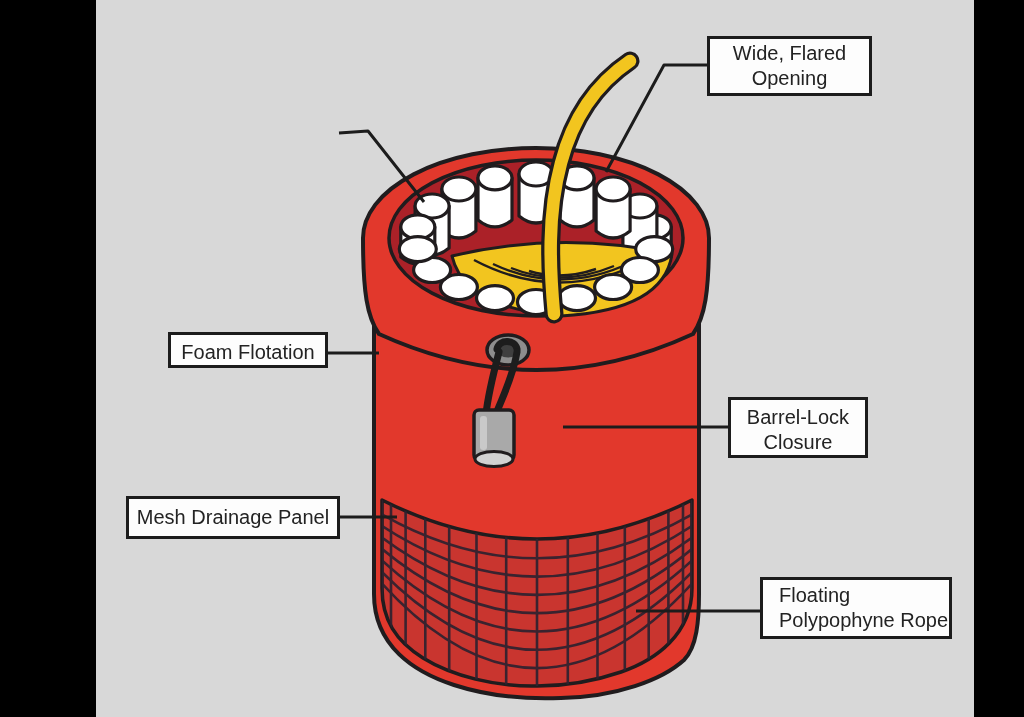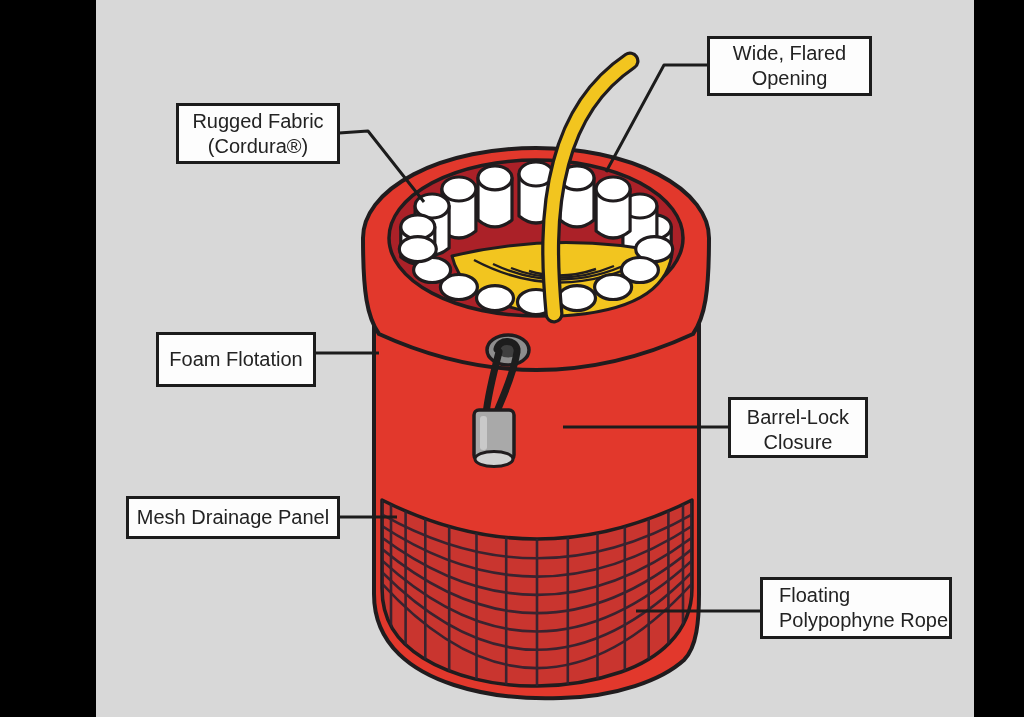--- a/index.html
+++ b/index.html
@@ -26,21 +26,21 @@
     position:absolute;box-sizing:border-box;
     background:var(--label-bg,#fdfdfd);border:3px solid var(--label-border,#1c1c1c);
     color:#232323;font-size:20px;line-height:25px;
     display:flex;align-items:center;justify-content:center;
     text-align:center;white-space:pre-line;
   }
   .label.left-align{justify-content:flex-start;text-align:left;padding-left:16px;}
 
   #label-wide-flared{left:691px;top:36px;width:165px;height:60px;}
   #label-rugged-fabric{left:160px;top:103px;width:164px;height:61px;}
-  #label-foam-flotation{left:140px;top:332px;width:160px;height:55px;}
+  #label-foam-flotation{left:152px;top:332px;width:160px;height:36px;align-items:flex-end;}
   #label-barrel-lock{left:712px;top:397px;width:140px;height:61px;align-items:flex-end;}
   #label-mesh-panel{left:110px;top:496px;width:214px;height:43px;}
   #label-floating-rope{left:744px;top:577px;width:192px;height:62px;}
 </style>
 </head>
 <body>
 
 <div class="stage">
 
   <div class="bar left"></div>
@@ -161,24 +161,20 @@
       <polyline points="713,427 547,427"></polyline>
       <polyline points="323,517 381,517"></polyline>
       <polyline points="744,611 620,611"></polyline>
     </g>
   </svg>
 
   <div class="label" id="label-wide-flared">
     <span>Wide, Flared
 Opening</span>
   </div>
-  <div class="label" id="label-rugged-fabric">
-    <span>Rugged Fabric
-(Cordura®)</span>
-  </div>
   <div class="label" id="label-foam-flotation">
     <span>Foam Flotation</span>
   </div>
   <div class="label" id="label-barrel-lock">
     <span>Barrel-Lock
 Closure</span>
   </div>
   <div class="label" id="label-mesh-panel">
     <span>Mesh Drainage Panel</span>
   </div>

